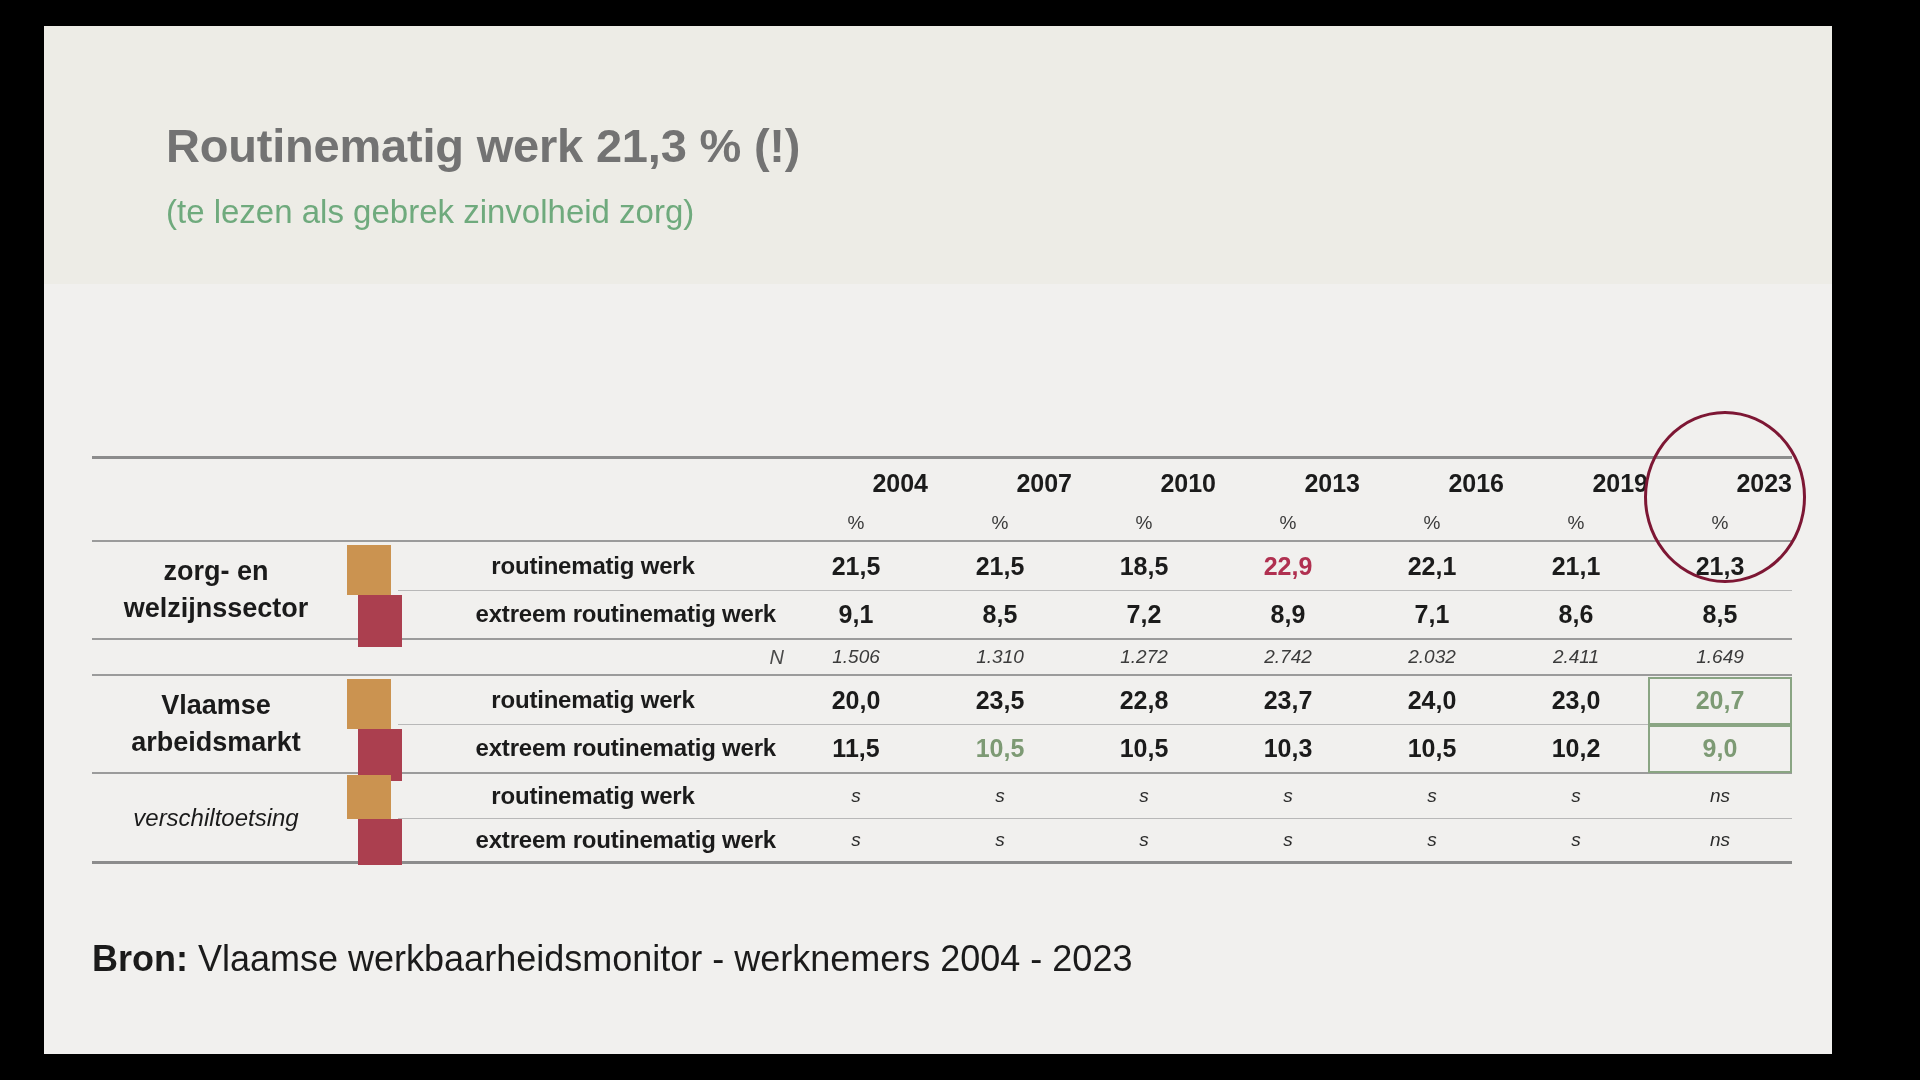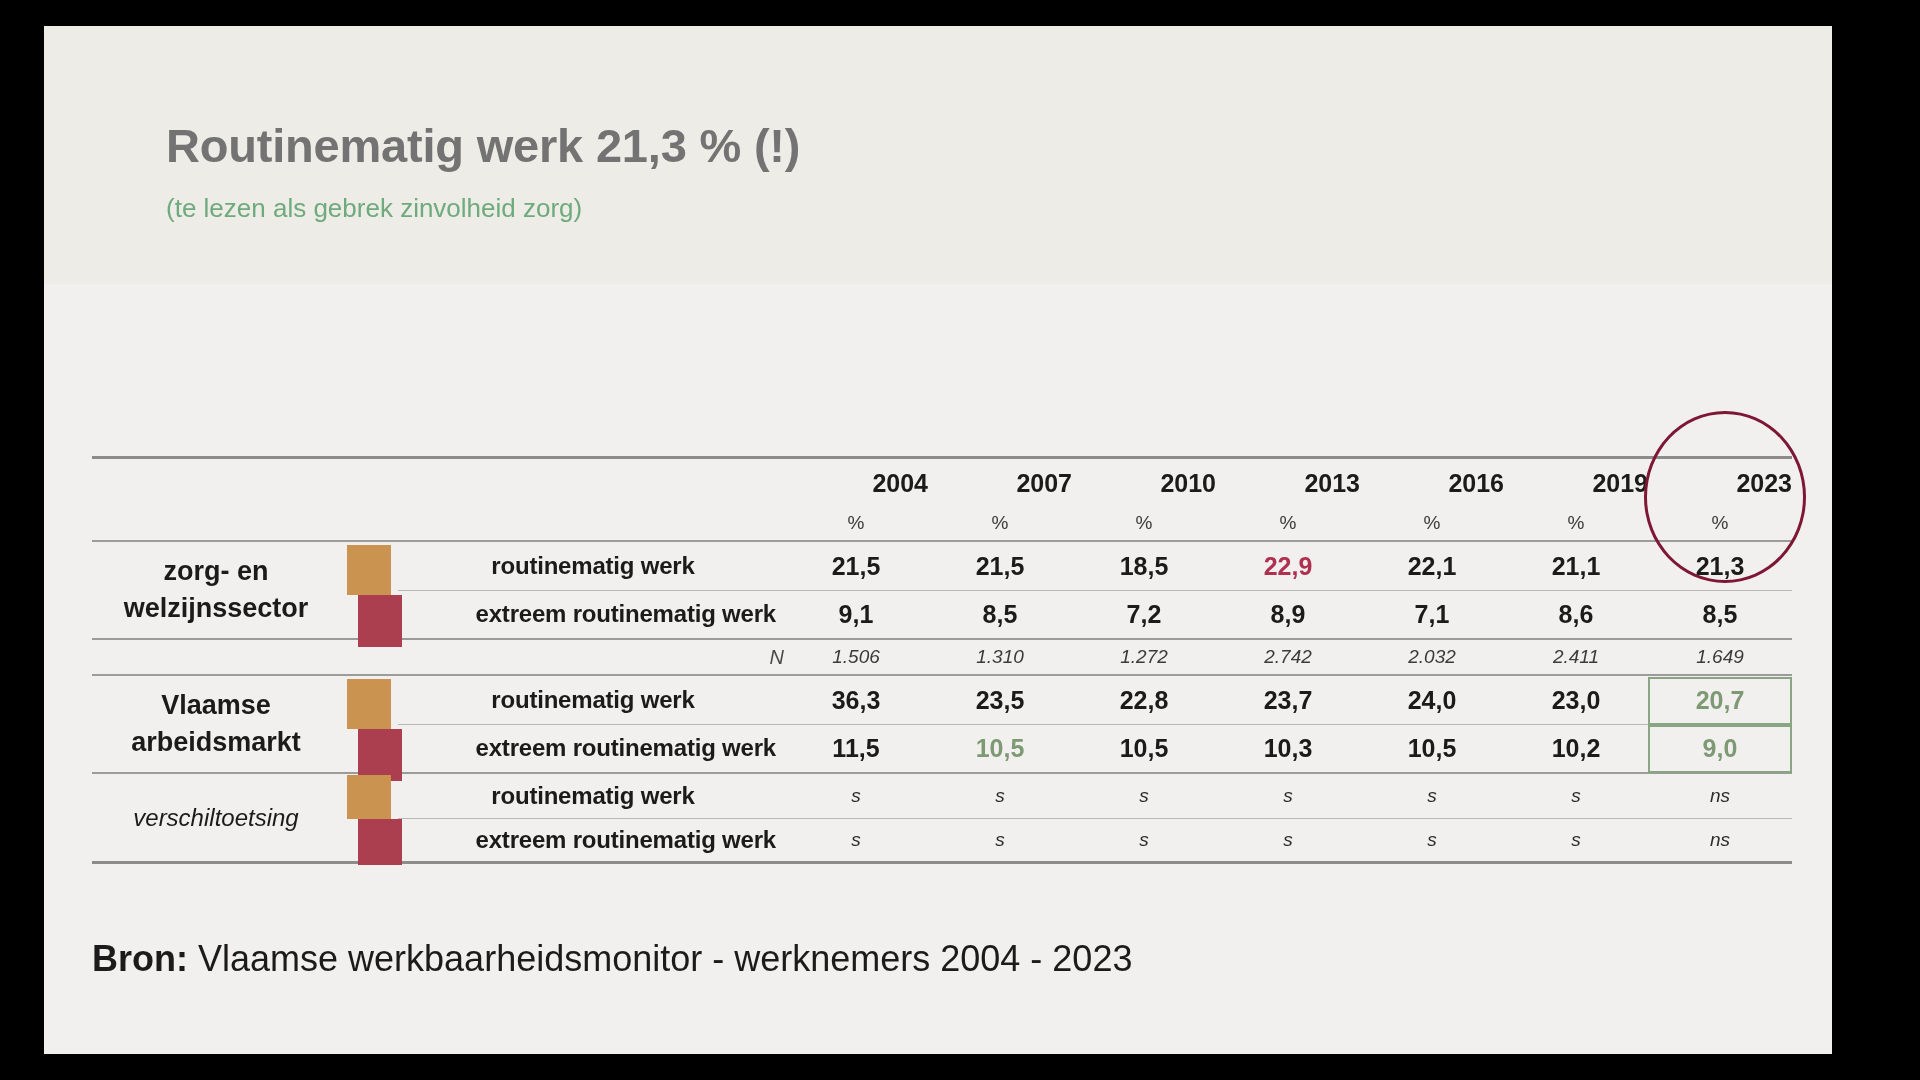--- a/index.html
+++ b/index.html
@@ -28,21 +28,21 @@
   }
 
   
   .title {
     position: absolute; left: 122px; top: 92px;
     font-size: 47px; font-weight: 700; letter-spacing: -0.2px;
     color: #737373; white-space: nowrap;
   }
   .subtitle {
     position: absolute; left: 122px; top: 167px;
-    font-size: 26px; font-weight: 400;
+    font-size: 33px; font-weight: 400;
     color: #6faa7d; white-space: nowrap;
   }
 
   
   .caption {
     position: absolute; left: 48px; top: 290px; width: 1700px;
     color: #1b1b1b;
   }
   .caption-row { display: flex; align-items: flex-start; }
   .caption-label {
@@ -332,21 +332,21 @@
         <tr class="rowh-48">
           <td class="grp-label" rowspan="2">
             <div>Vlaamse</div>
             <div>arbeidsmarkt</div>
           </td>
           <td class="swatch-cell" rowspan="2">
             <span class="sw sw-orange" style="top:2px;left:7px;height:50px;"></span>
             <span class="sw sw-red" style="top:52px;left:18px;height:52px;"></span>
           </td>
           <td class="desc left">routinematig werk</td>
-          <td class="val">36,3</td>
+          <td class="val">20,0</td>
           <td class="val">23,5</td>
           <td class="val">22,8</td>
           <td class="val">23,7</td>
           <td class="val">24,0</td>
           <td class="val">23,0</td>
           <td class="val green box-green">20,7</td>
         </tr>
         <tr class="rowh-48">
           <td class="desc right" style="border-top:1.5px solid #b8b8b8;">extreem routinematig werk</td>
           <td class="val" style="border-top:1.5px solid #b8b8b8;">11,5</td>

